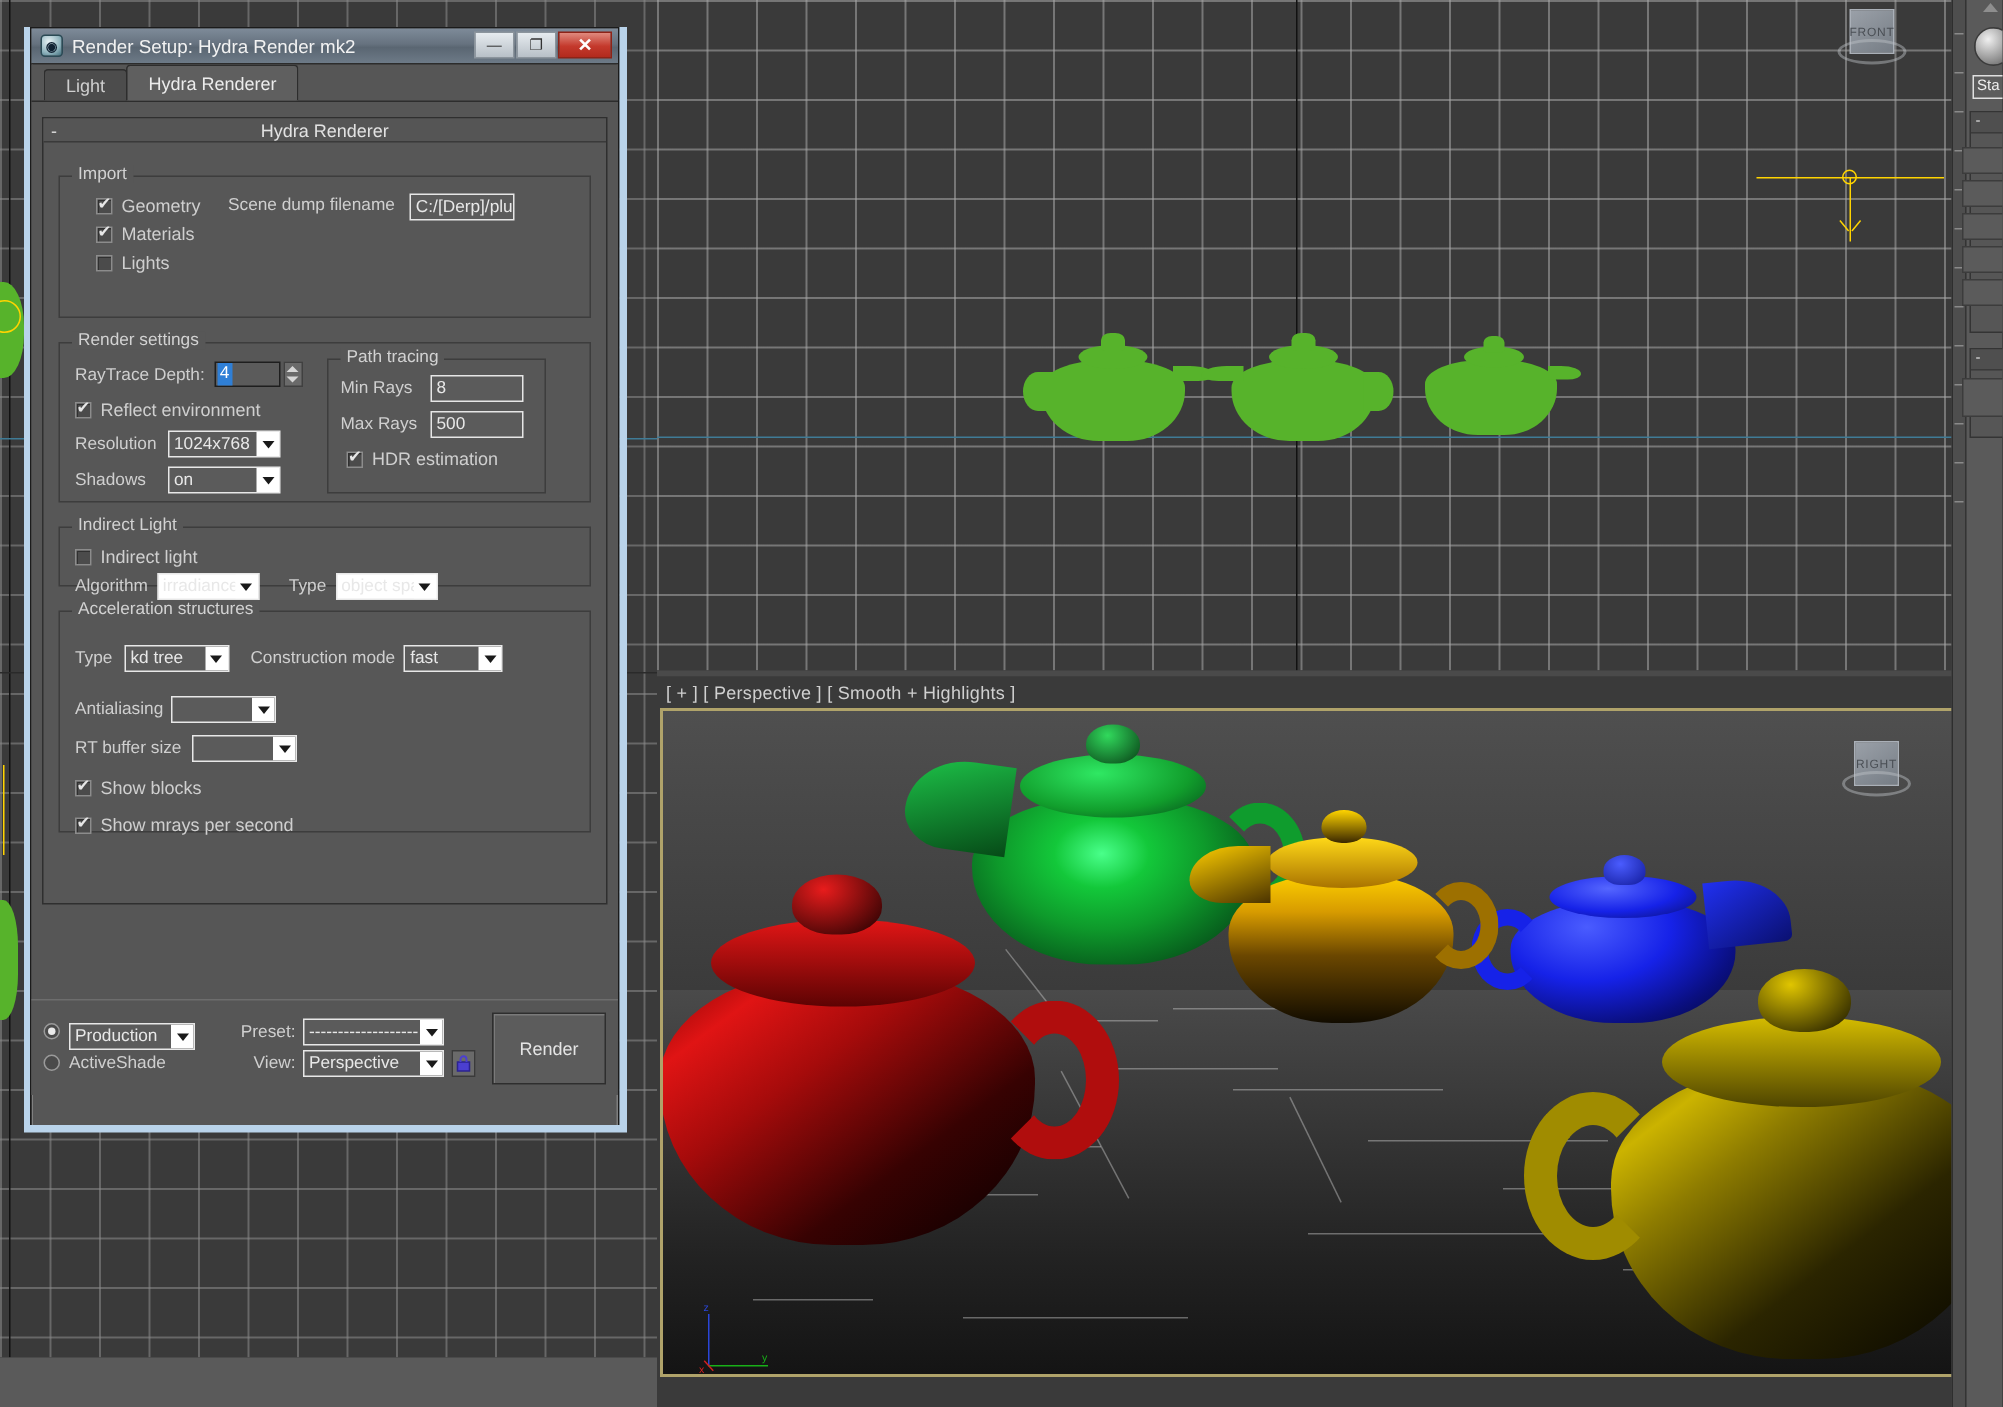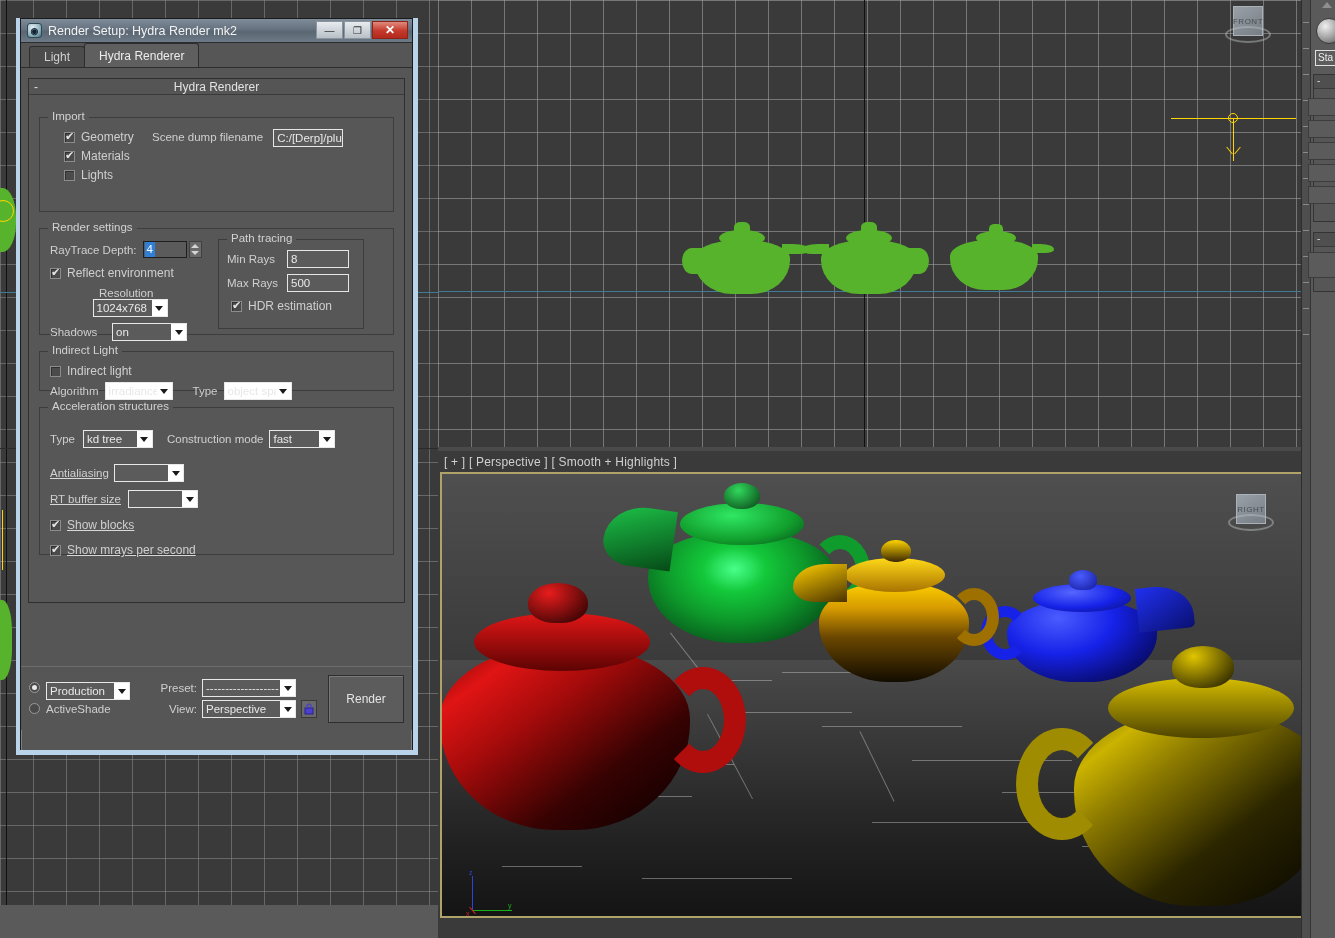--- a/index.html
+++ b/index.html
@@ -554,21 +554,21 @@
                         <i class="dn"></i>
                     </div>
                   </div>
                 </div>
 
                 <div class="cb" style="margin-bottom:7px;">
                   <span class="cbox checked"></span>
                   <span class="lbl">Reflect environment</span>
                 </div>
 
-                <div class="row" style="margin-bottom:6px;flex-direction:column;">
+                <div class="row" style="margin-bottom:6px;">
                   <span class="lbl" style="width:62px;">Resolution</span>
                   <div class="dd" style="width:75px;">
                     <span class="val">1024x768</span>
                     <span class="arr"></span>
                   </div>
                 </div>
 
                 <div class="row" style="margin-bottom:2px;">
                   <span class="lbl" style="width:62px;">Shadows</span>
                   <div class="dd" style="width:75px;">
@@ -626,21 +626,21 @@
                 <span class="arr"></span>
               </div>
               <span class="lbl" style="margin-left:14px;">Construction mode</span>
               <div class="dd" style="width:66px;margin-left:6px;">
                 <span class="val">fast</span>
                 <span class="arr"></span>
               </div>
             </div>
 
             <div style="display:flex;">
-              <div style="width:170px;text-decoration:underline;">
+              <div style="width:170px;">
                 <div class="row" style="margin-bottom:8px;">
                   <span class="lbl" style="width:64px;">Antialiasing</span>
                   <div class="dd empty" style="width:70px;">
                     <span class="val"></span>
                     <span class="arr"></span>
                   </div>
                 </div>
                 <div class="row" style="margin-bottom:10px;">
                   <span class="lbl" style="width:78px;">RT buffer size</span>
                   <div class="dd empty" style="width:70px;">

